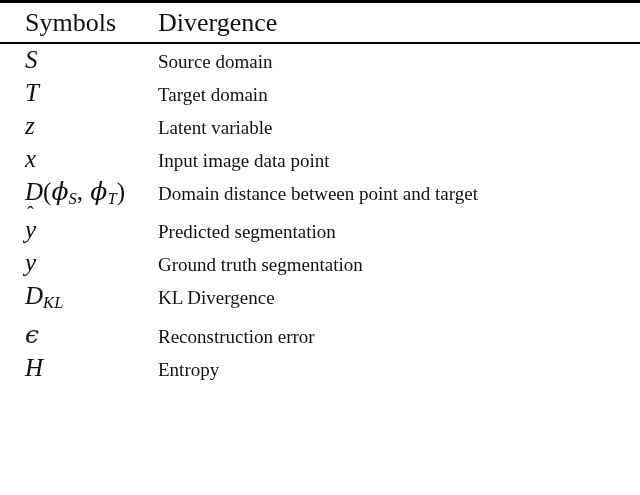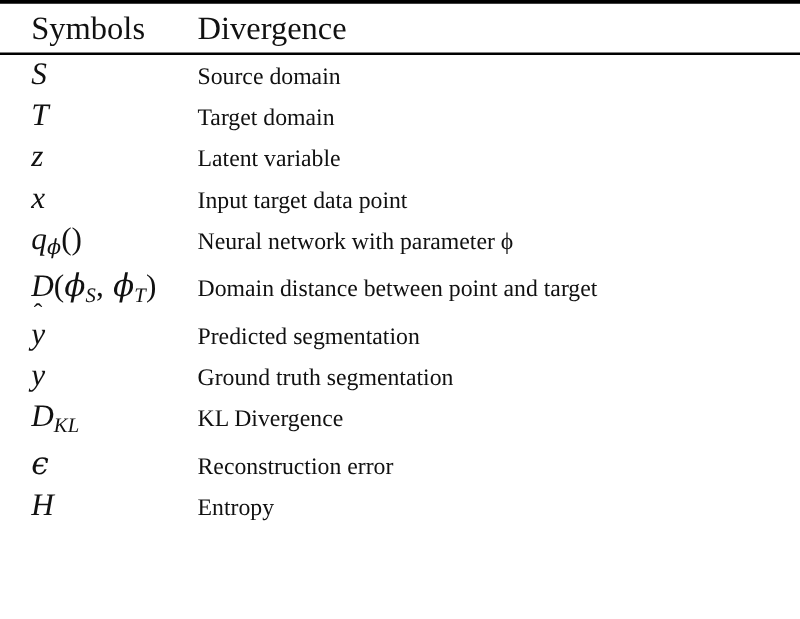--- a/index.html
+++ b/index.html
@@ -160,28 +160,24 @@
         <td class="desc">Target domain</td>
       </tr>
 
       <tr class="row">
         <td class="sym"><span class="mi">z</span></td>
         <td class="desc">Latent variable</td>
       </tr>
 
       <tr class="row">
         <td class="sym"><span class="mi">x</span></td>
-        <td class="desc">Input target data point</td>
-      </tr>
-
-
-      <tr class="row">
-        <td class="sym"><span class="mi">q</span><sub class="sb mgreek">ϕ</sub><span class="paren">()</span></td>
-        <td class="desc"><span>Neural network with parameter ϕ</span></td>
-      </tr>
+        <td class="desc">Input image data point</td>
+      </tr>
+
+
 
       <tr class="row">
         <td class="sym"><span class="mi">D</span><span class="paren">(</span><span class="mgreek">ϕ</span><sub class="sb">S</sub><span class="comma">, </span><span class="mgreek">ϕ</span><sub class="sb">T</sub><span class="paren">)</span></td>
         <td class="desc">Domain distance between point and target</td>
       </tr>
 
       <tr class="row">
         <td class="sym"><span class="hat-wrap"><span class="hat">ˆ</span><span class="mi">y</span></span></td>
         <td class="desc">Predicted segmentation</td>
       </tr>

